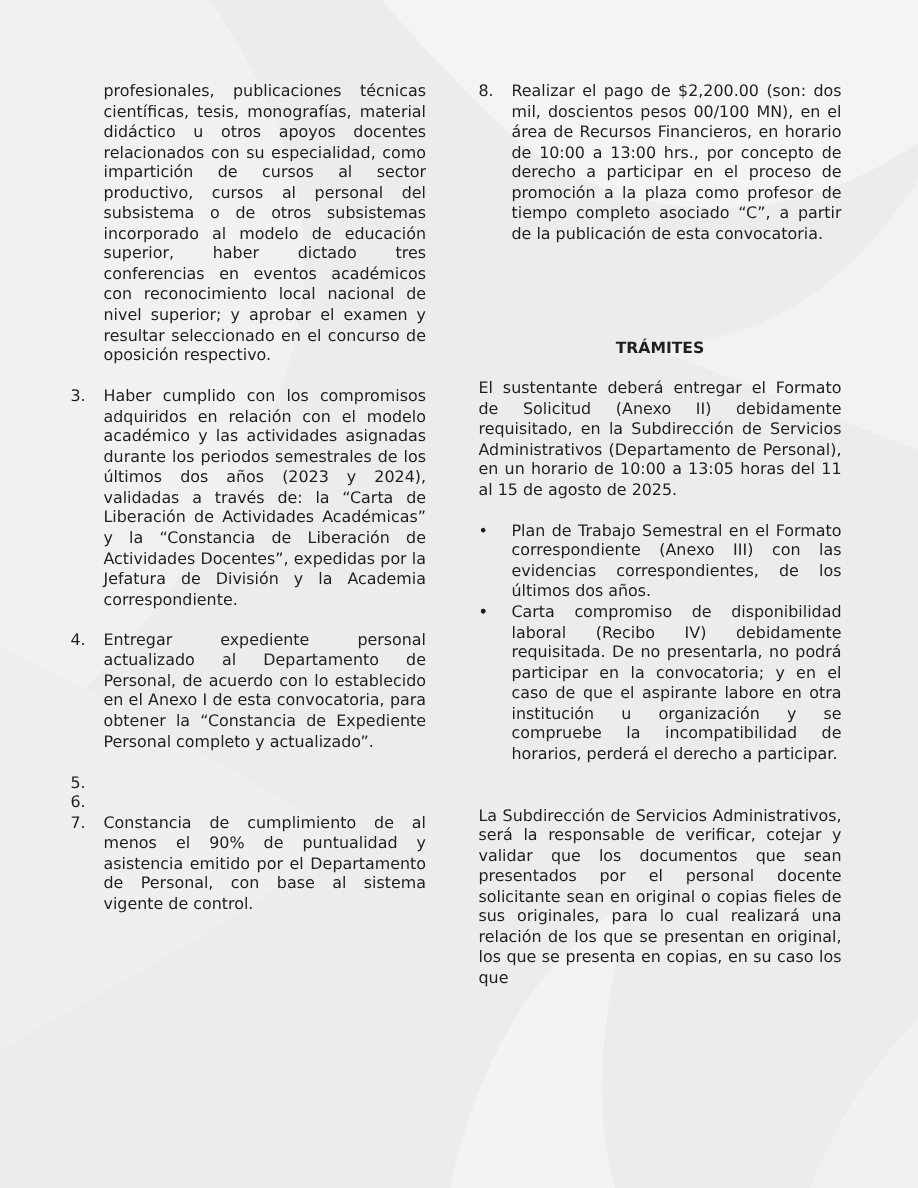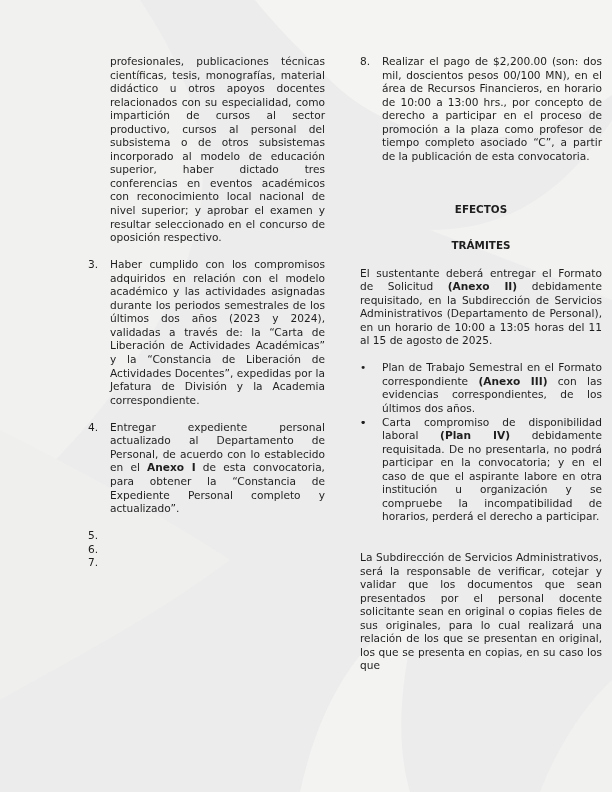--- a/index.html
+++ b/index.html
@@ -5,34 +5,34 @@
     html, body { margin: 0; padding: 0; }
     body {
       width: 612px; height: 792px; overflow: hidden; position: relative;
       background: #ececec;
       font-family: "DejaVu Sans", "Liberation Sans", sans-serif;
       color: #1e1e1e;
     }
     .bg { position: absolute; inset: 0; z-index: 0; overflow: hidden; }
     .bg svg { width: 612px; height: 792px; display: block; }
     .page { position: relative; z-index: 1; }
-    .col { position: absolute; top: 55px; font-size: 10.6px; line-height: 13.55px; margin-left: 41px; }
+    .col { position: absolute; top: 55px; font-size: 10.6px; line-height: 13.55px; }
     .col-left { left: 47px; width: 237px; }
     .col-right { left: 319px; width: 242px; }
     .just { text-align: justify; hyphens: none; }
     .para { margin: 0; }
     ol.reqs { list-style: none; margin: 0; padding: 0; }
     ol.reqs li { position: relative; padding-left: 22px; margin: 0; }
     ol.reqs li .num { position: absolute; left: 0; top: 0; }
     .gap { height: 13.55px; }
     .heading { text-align: center; font-weight: bold; font-size: 10.4px; margin: 0; }
     ul.docs { list-style: none; margin: 0; padding: 0; }
     ul.docs li { position: relative; padding-left: 22px; }
     ul.docs li .bullet { position: absolute; left: 0; top: 0; }
-    b { font-weight: bold; }
+    b { font-weight: normal; }
   </style>
 </head>
 <body>
 
 <div class="bg">
   <svg viewBox="0 0 612 792" xmlns="http://www.w3.org/2000/svg">
     <rect width="612" height="792" fill="#ececec"></rect>
     <path d="M0 0 L140 0 C 200 90, 230 180, 170 300 C 110 420, 40 470, 0 520 Z" fill="#f1f1f0"></path>
     <path d="M255 0 L612 0 L612 95 C 520 160, 400 150, 330 80 C 300 50, 275 25, 255 0 Z" fill="#f4f4f2"></path>
     <path d="M612 120 C 560 200, 500 230, 430 230 L 612 300 Z" fill="#f2f2f1"></path>
@@ -61,54 +61,54 @@
       <li class="just">
         <span class="num">5.</span>
       </li>
       <div class="gap"></div>
       <li class="just">
         <span class="num">6.</span>
       </li>
       <div class="gap"></div>
       <li class="just">
         <span class="num">7.</span>
+        <span>Constancia de cumplimiento de al menos el 90% de puntualidad y asistencia emitido por el Departamento de Personal, con base al sistema vigente de control.</span>
       </li>
     </ol>
   </div>
 
   <div class="col col-right">
     <ol class="reqs">
       <li class="just">
         <span class="num">8.</span>
         <span>Realizar el pago de $2,200.00 (son: dos mil, doscientos pesos 00/100 MN), en el área de Recursos Financieros, en horario de 10:00 a 13:00 hrs., por concepto de derecho a participar en el proceso de promoción a la plaza como profesor de tiempo completo asociado “C”, a partir de la publicación de esta convocatoria.</span>
       </li>
     </ol>
 
     <div style="height:40px"></div>
-    <h3 class="heading">EFECTOS</h3>
     <div class="gap"></div>
 
     <div style="height:9px"></div>
     <h3 class="heading">TRÁMITES</h3>
     <div class="gap"></div>
     <p class="para just">
       <span>El sustentante deberá entregar el Formato de Solicitud </span><b>(Anexo II)</b><span> debidamente requisitado, en la Subdirección de Servicios Administrativos (Departamento de Personal), en un horario de 10:00 a 13:05 horas del 11 al 15 de agosto de 2025.</span>
     </p>
     <div class="gap"></div>
     <ul class="docs">
       <li class="just">
         <span class="bullet">•</span>
         <span>Plan de Trabajo Semestral en el Formato correspondiente </span><b>(Anexo III)</b><span> con las evidencias correspondientes, de los últimos dos años.</span>
       </li>
       <li class="just">
         <span class="bullet">•</span>
       </li>
       <li class="just">
         <span class="bullet">•</span>
-        <span>Carta compromiso de disponibilidad laboral </span><b>(Plan IV)</b><span> debidamente requisitada. De no presentarla, no podrá participar en la convocatoria; y en el caso de que el aspirante labore en otra institución u organización y se compruebe la incompatibilidad de horarios, perderá el derecho a participar.</span>
+        <span>Carta compromiso de disponibilidad laboral </span><b>(Recibo IV)</b><span> debidamente requisitada. De no presentarla, no podrá participar en la convocatoria; y en el caso de que el aspirante labore en otra institución u organización y se compruebe la incompatibilidad de horarios, perderá el derecho a participar.</span>
       </li>
     </ul>
     <div class="gap"></div>
     <div class="gap"></div>
     <p class="para just">La Subdirección de Servicios Administrativos, será la responsable de verificar, cotejar y validar que los documentos que sean presentados por el personal docente solicitante sean en original o copias fieles de sus originales, para lo cual realizará una relación de los que se presentan en original, los que se presenta en copias, en su caso los que</p>
   </div>
 
 </div>
 
 </body></html>

